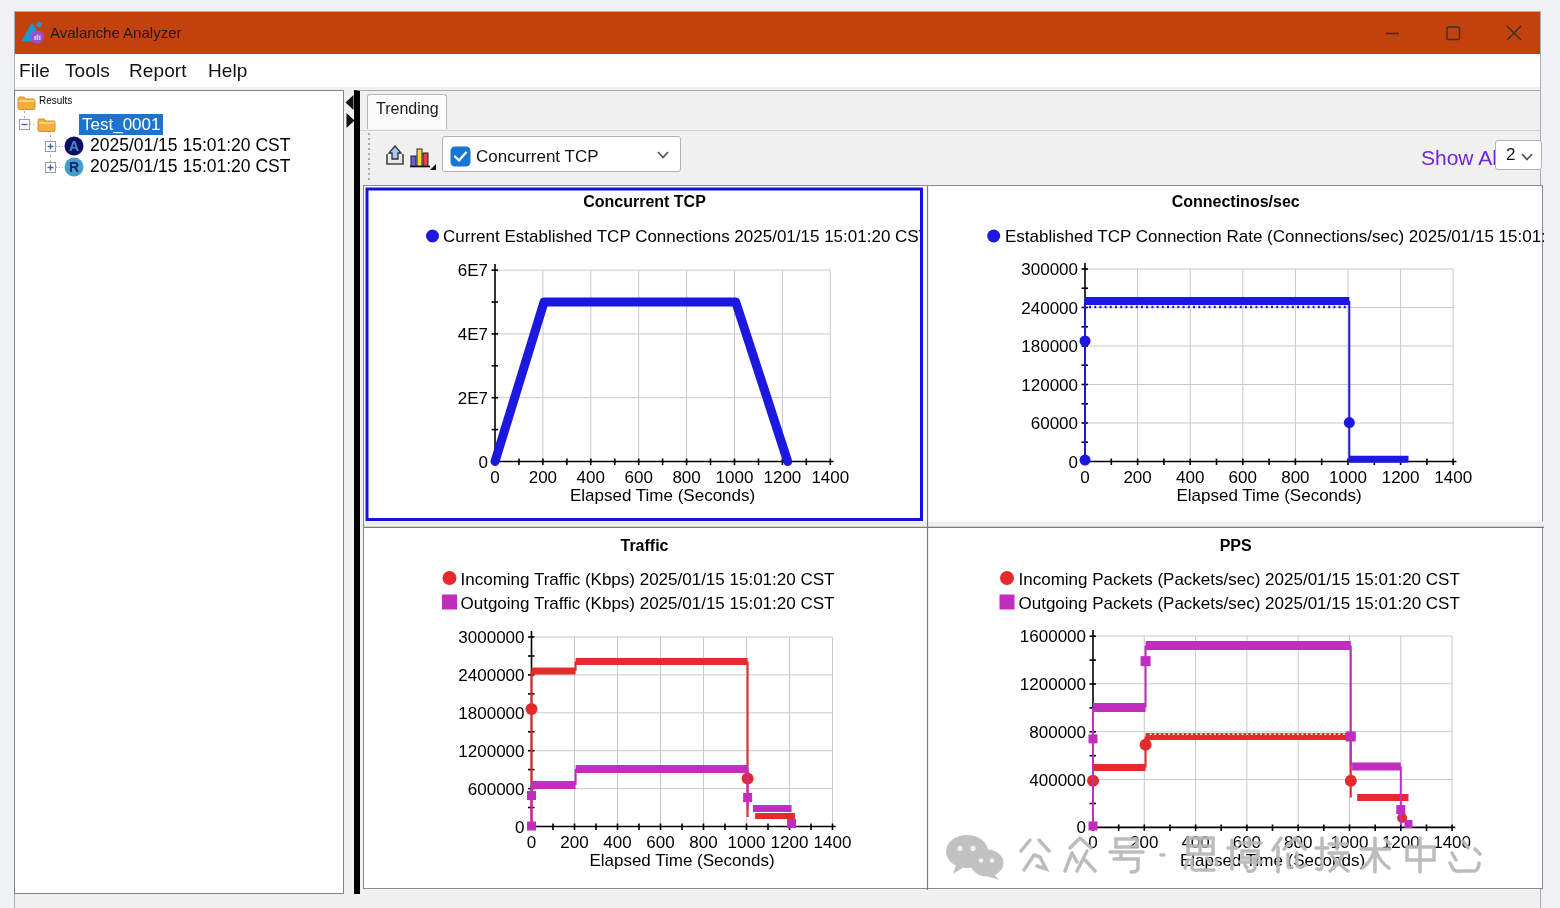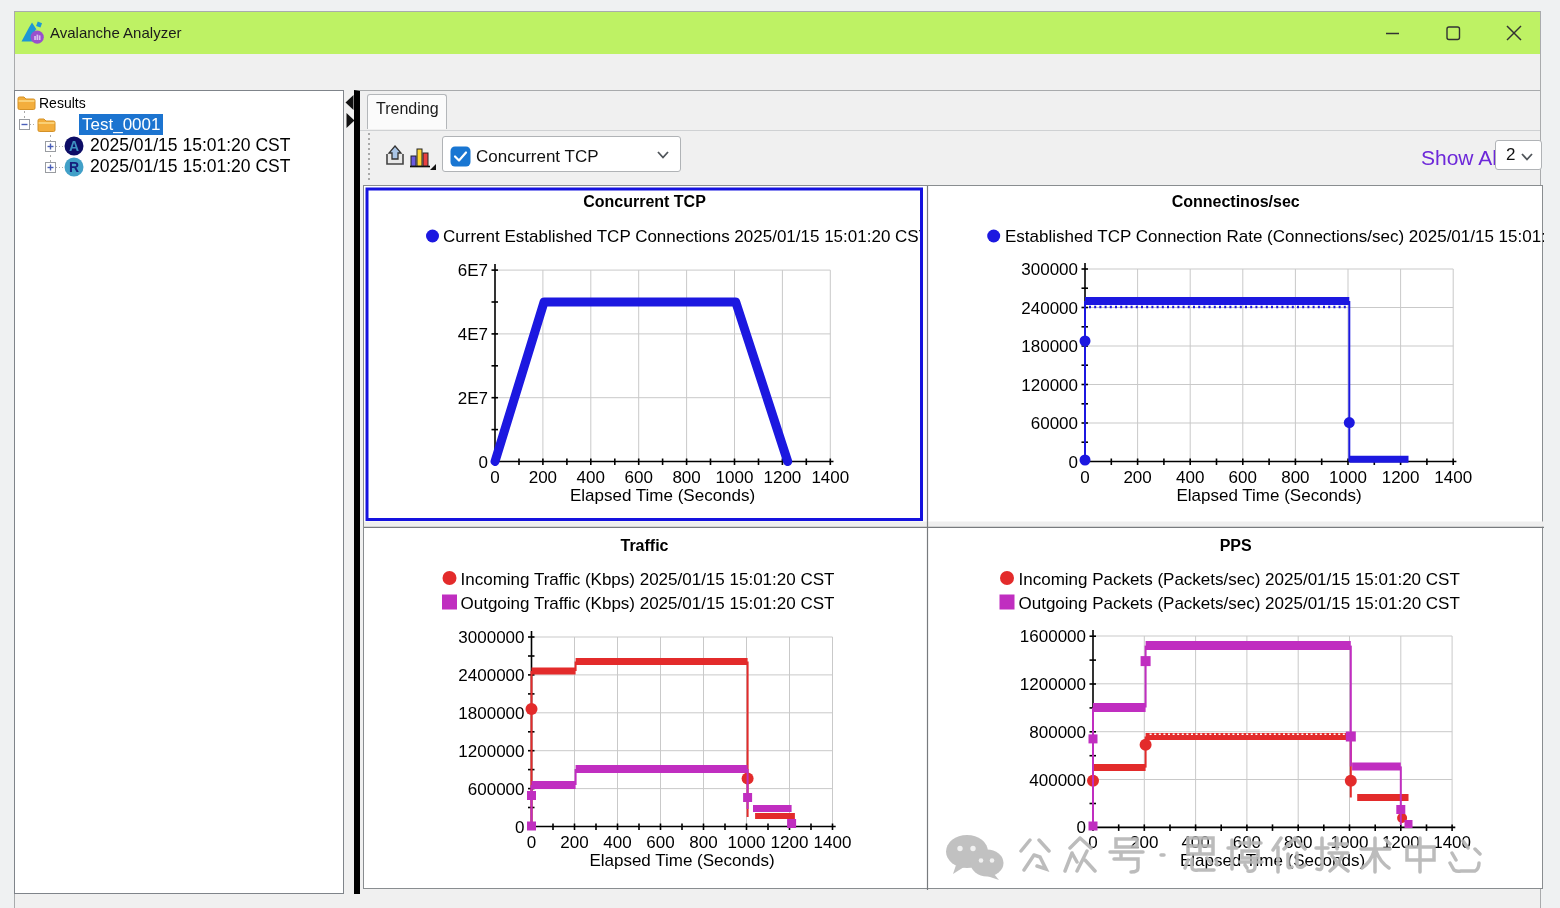--- a/index.html
+++ b/index.html
@@ -1,17 +1,17 @@
 <!DOCTYPE html>
 <html><head><meta charset="utf-8"><style>
 *{margin:0;padding:0;box-sizing:border-box;}
 html,body{width:1560px;height:908px;background:#eff1f2;font-family:"Liberation Sans",sans-serif;overflow:hidden;}
 #win{position:absolute;left:14px;top:11px;width:1527px;height:897px;background:#f0f0f0;border:1px solid #a9abad;border-bottom:none;}
 .abs{position:absolute;}
-#titlebar{left:0;top:0;width:100%;height:42px;background:#bef264;text-align:right;}
+#titlebar{left:0;top:0;width:100%;height:42px;background:#c2410c;text-align:right;}
 #titletext{left:35px;top:12px;font-size:15px;color:#1b1b1b;}
 #menubar{left:0;top:42px;width:100%;height:33px;background:#fff;font-size:19px;color:#111;}
 .mi{position:absolute;top:6px;letter-spacing:0.1px;}
 #treepanel{left:-1px;top:78px;width:330px;height:804px;background:#fff;border:1px solid #7f848a;}
 #rightpanel{left:339px;top:78px;width:1186px;height:804px;background:#f0f0f0;border-left:6px solid #000000;border-top:1px solid #a8aaac;}
 #tab{left:7px;top:3px;width:80px;height:35px;background:#fbfbfb;border:1px solid #b4b7ba;border-bottom:none;border-radius:3px 3px 0 0;font-size:16px;color:#1b1b1b;}
 #tabline{left:0;top:38.5px;width:100%;height:1px;background:#cfd1d3;}
 #chartbox{left:3px;top:94px;width:1180px;height:704px;background:#fff;border:1px solid #898d90;}
 svg text{font-family:"Liberation Sans",sans-serif;}
 .dotv{background-image:repeating-linear-gradient(to bottom,#a9a9a9 0,#a9a9a9 2px,transparent 2px,transparent 5px);}
@@ -27,26 +27,32 @@
         <rect x="18.8" y="14.4" width="1.7" height="4.6" fill="#d9bdf0"></rect>
     </svg>
     <div id="titletext" class="abs">Avalanche Analyzer</div>
     <svg class="abs" style="left:1359px;top:0" width="160" height="42">
       <line x1="12" y1="21.5" x2="25" y2="21.5" stroke="#333" stroke-width="1.5"></line>
       <rect x="73" y="15" width="12.5" height="12.5" rx="2" fill="none" stroke="#333" stroke-width="1.4"></rect>
       <line x1="133" y1="14" x2="147" y2="28" stroke="#333" stroke-width="1.5"></line>
       <line x1="147" y1="14" x2="133" y2="28" stroke="#333" stroke-width="1.5"></line>
     </svg>
   </div>
+  <div id="menubar" class="abs">
+    <span class="mi" style="left:4px">File</span>
+    <span class="mi" style="left:50px">Tools</span>
+    <span class="mi" style="left:114px">Report</span>
+    <span class="mi" style="left:193px">Help</span>
+  </div>
 <div id="treepanel" class="abs">
 <svg class="abs" style="left:2px;top:4px" width="19" height="16" viewBox="0 0 19 16">
         <path d="M1 3.5 Q1 2 2.5 2 L7 2 L9 4 L16.5 4 Q18 4 18 5.5 L18 13 Q18 14.5 16.5 14.5 L2.5 14.5 Q1 14.5 1 13 Z" fill="#f3ae3d" stroke="#d49127" stroke-width="1"></path>
         <path d="M1.6 5.2 L17.4 5.2 L17.4 6.8 L1.6 6.8 Z" fill="#fcd985"></path>
         </svg>
-<div class="abs" style="left:24px;top:4px;font-size:14px;color:#000">Results</div>
+<div class="abs" style="left:24px;top:4px;font-size:10px;color:#000">Results</div>
 <div class="abs dotv" style="left:9px;top:20px;width:1px;height:13px"></div>
 <svg class="abs" style="left:4px;top:28px" width="11" height="11">
         <rect x="0.5" y="0.5" width="10" height="10" fill="#fff" stroke="#999ca1"></rect>
         <line x1="2.5" y1="5.5" x2="8.5" y2="5.5" stroke="#4a5fb8" stroke-width="1.4"></line>
       </svg>
 <div class="abs" style="left:15px;top:33px;width:6px;height:1px;background-image:repeating-linear-gradient(to right,#a9a9a9 0,#a9a9a9 1px,transparent 1px,transparent 3px)"></div>
 <svg class="abs" style="left:22px;top:26px" width="19" height="16" viewBox="0 0 19 16">
         <path d="M1 3.5 Q1 2 2.5 2 L7 2 L9 4 L16.5 4 Q18 4 18 5.5 L18 13 Q18 14.5 16.5 14.5 L2.5 14.5 Q1 14.5 1 13 Z" fill="#f3ae3d" stroke="#d49127" stroke-width="1"></path>
         <path d="M1.6 5.2 L17.4 5.2 L17.4 6.8 L1.6 6.8 Z" fill="#fcd985"></path>
         </svg>

